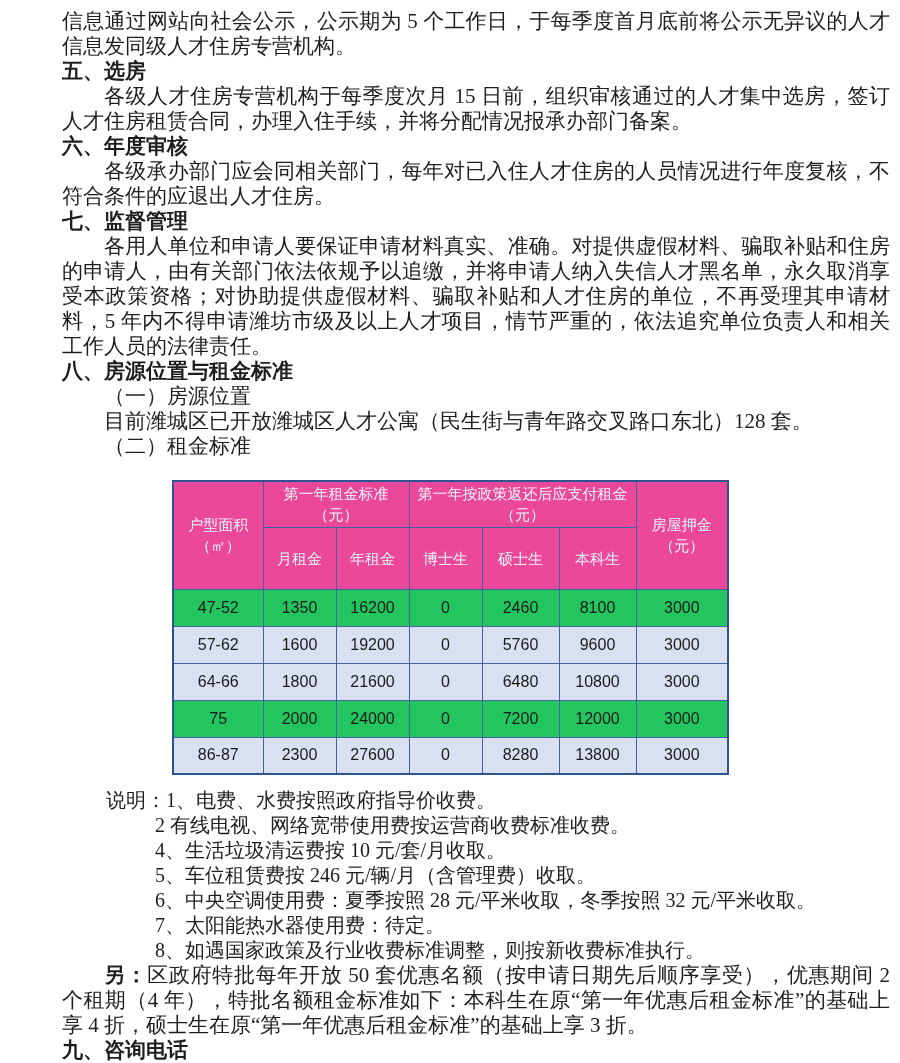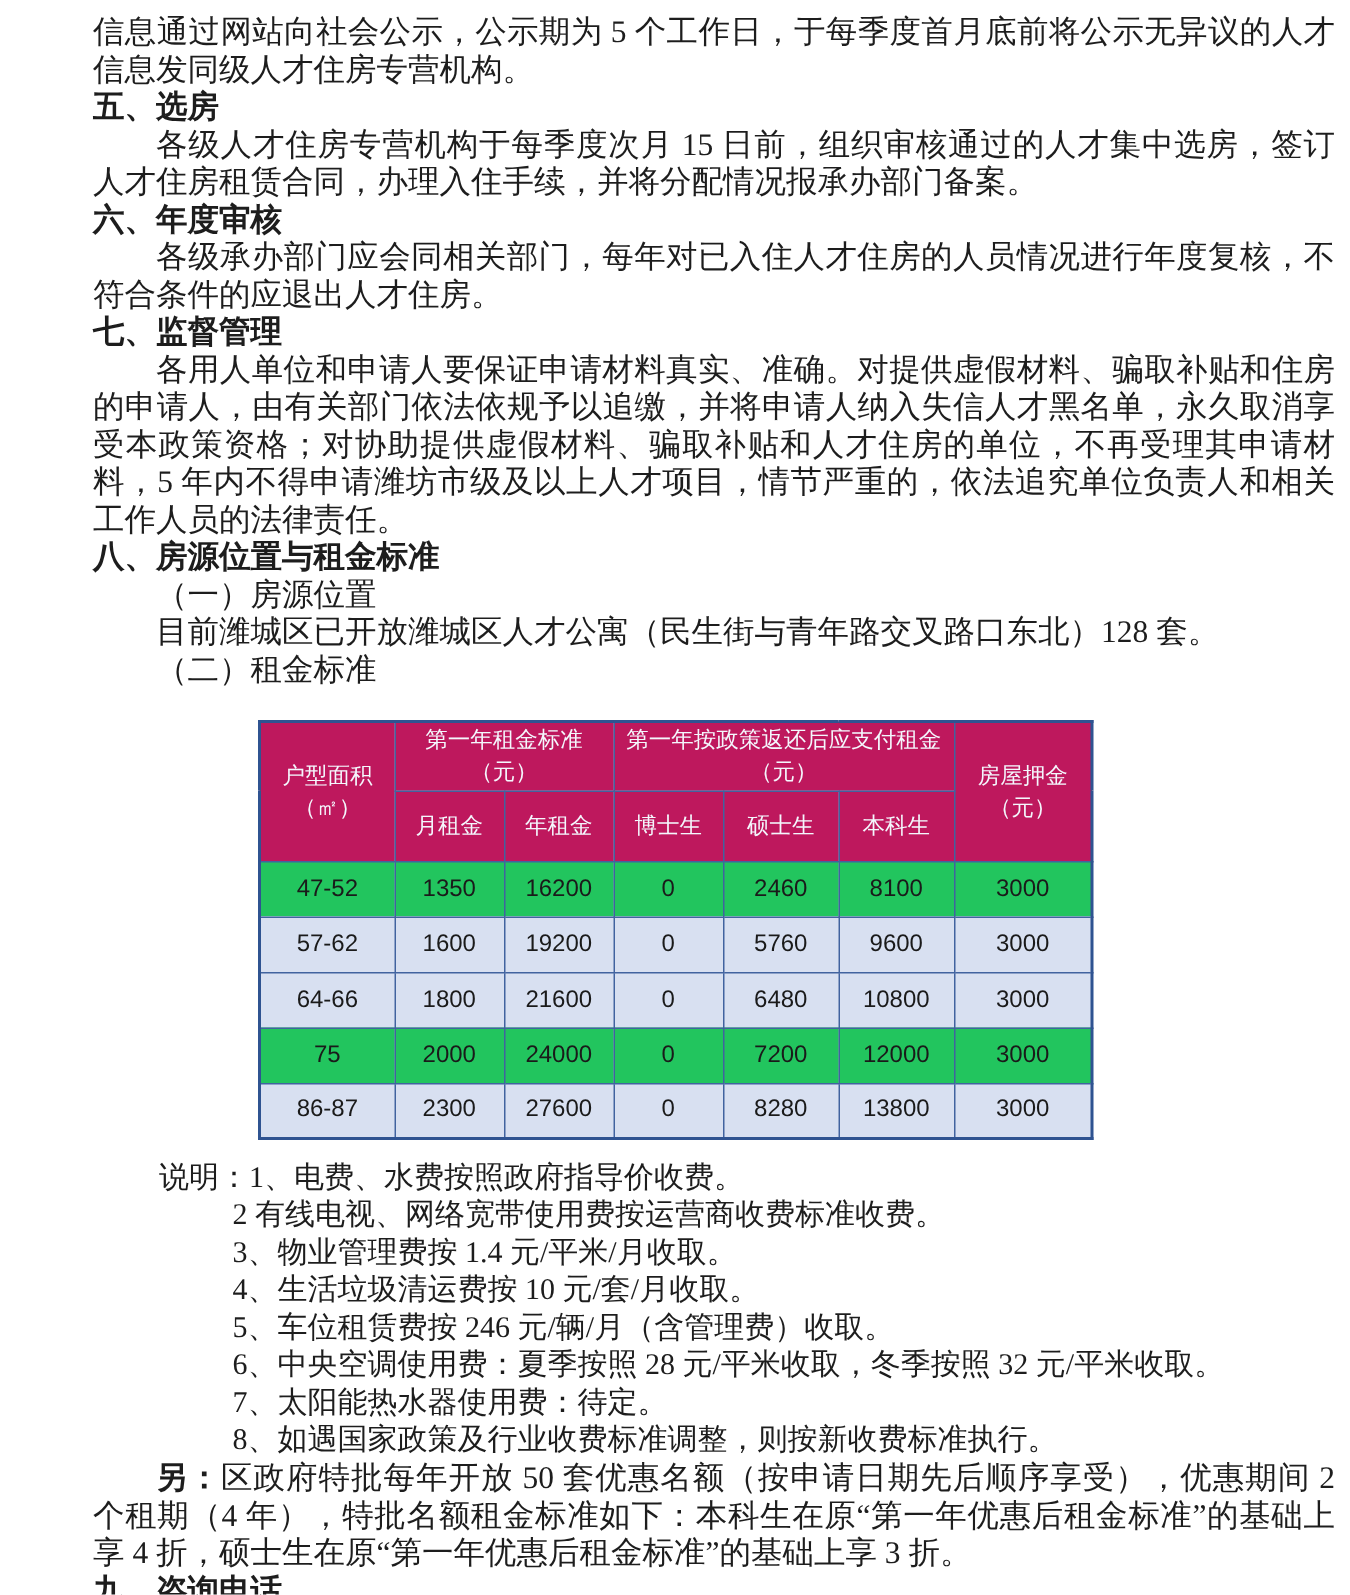--- a/index.html
+++ b/index.html
@@ -43,28 +43,28 @@
   }
   table.rent td, table.rent th {
     border: 1px solid #41639f;
     text-align: center;
     vertical-align: middle;
     padding: 0 2px;
     box-sizing: border-box;
   }
   table.rent { border: 2px solid #2f5391; }
   table.rent thead th {
-    background: #be185d;
+    background: #ec4899;
     color: #f4f7fd;
     font-weight: normal;
     font-size: 15px;
     line-height: 21px;
   }
   table.rent thead tr.h1 { height: 46px; }
-  table.rent thead tr.h2 { height: 47px; }
+  table.rent thead tr.h2 { height: 62px; }
   table.rent tbody tr { height: 37px; }
   table.rent tbody td {
     font-size: 16px;
     color: #1a1a1a;
     background: #22c55e;
   }
   table.rent tbody tr:nth-child(2) td,
   table.rent tbody tr:nth-child(3) td,
   table.rent tbody tr:nth-child(5) td { background: #d8e0f1; }
 
@@ -187,21 +187,20 @@
           <td>13800</td>
           <td>3000</td>
         </tr>
       </tbody>
     </table>
   </div>
 
   <div class="notes">
     <p class="line first"><span class="notes-label">说明：</span><span>1、电费、水费按照政府指导价收费。</span></p>
     <p class="item">2 有线电视、网络宽带使用费按运营商收费标准收费。</p>
-    <p class="item">3、物业管理费按 1.4 元/平米/月收取。</p>
     <p class="item">4、生活垃圾清运费按 10 元/套/月收取。</p>
     <p class="item">5、车位租赁费按 246 元/辆/月（含管理费）收取。</p>
     <p class="item">6、中央空调使用费：夏季按照 28 元/平米收取，冬季按照 32 元/平米收取。</p>
     <p class="item">7、太阳能热水器使用费：待定。</p>
     <p class="item">8、如遇国家政策及行业收费标准调整，则按新收费标准执行。</p>
   </div>
 
   <p class="extra"><span class="bold">另：</span><span>区政府特批每年开放 50 套优惠名额（按申请日期先后顺序享受），优惠期间 2 个租期（4 年），特批名额租金标准如下：本科生在原“第一年优惠后租金标准”的基础上享 4 折，硕士生在原“第一年优惠后租金标准”的基础上享 3 折。</span></p>
 
   <h3 class="contact-heading">九、咨询电话</h3>

